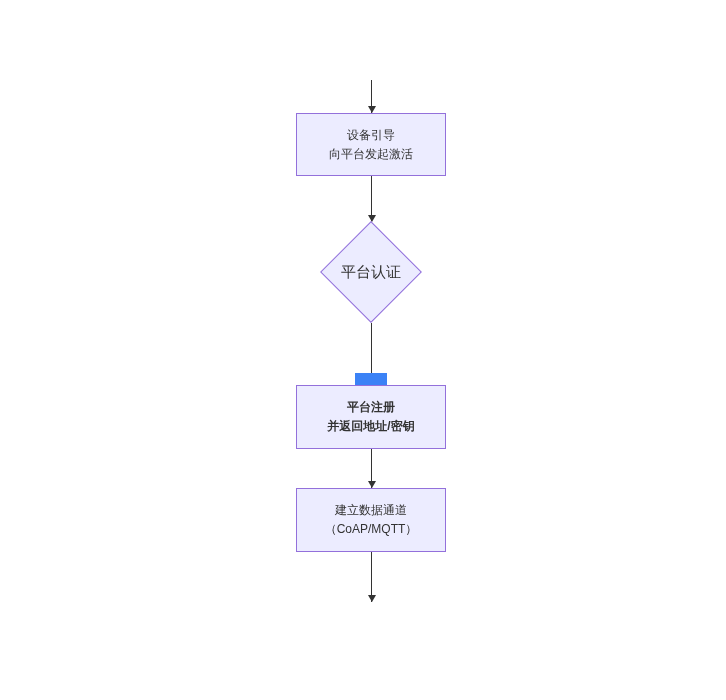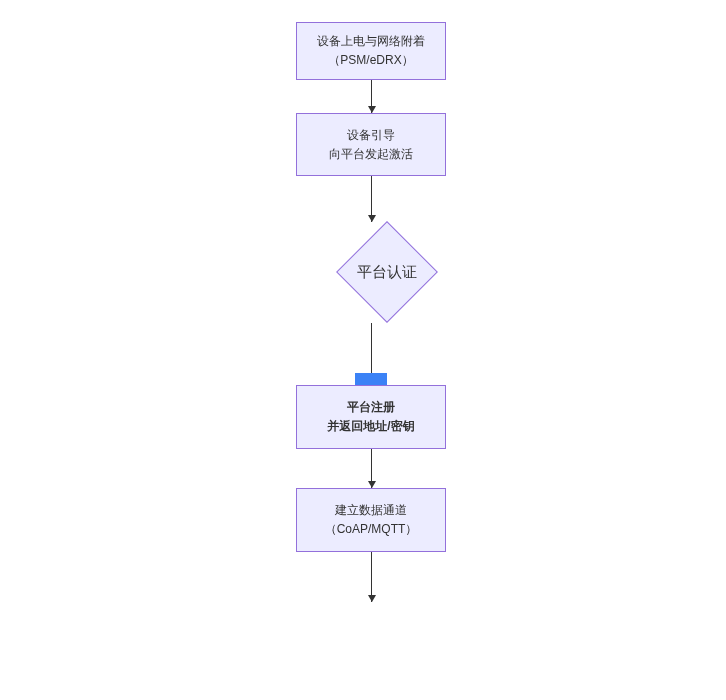--- a/index.html
+++ b/index.html
@@ -83,39 +83,35 @@
     color: #333333;
     white-space: nowrap;
     margin-top: 32px;
   }
 </style>
 </head>
 <body>
 
 <div class="canvas">
 
-  <div class="node" style="left:296px; top:22px; width:150px; height:58px;">
-    <span class="node-label">设备上电与网络附着
-（PSM/eDRX）</span>
-  </div>
 
   <div class="edge" style="left:371px; top:80px; height:33px;">
     <div class="arrowhead"></div>
   </div>
 
   <div class="node" style="left:296px; top:113px; width:150px; height:63px;">
     <span class="node-label">设备引导
 向平台发起激活</span>
   </div>
 
   <div class="edge" style="left:371px; top:176px; height:46px;">
     <div class="arrowhead"></div>
   </div>
 
-  <div class="diamond-wrap" style="left:336px; top:221px; width:102px; height:102px;align-items:center;">
+  <div class="diamond-wrap" style="left:320px; top:221px; width:102px; height:102px;align-items:center;">
     <div class="diamond-shape"></div>
     <span class="diamond-label">平台认证</span>
   </div>
 
   <div class="edge" style="left:371px; top:323px; height:62px;">
     <div class="arrowhead"></div>
   </div>
   <span class="edge-label" style="left:371px; top:341px;">通过</span>
 
   <div class="node" style="left:296px; top:385px; width:150px; height:64px;font-weight:bold;">

